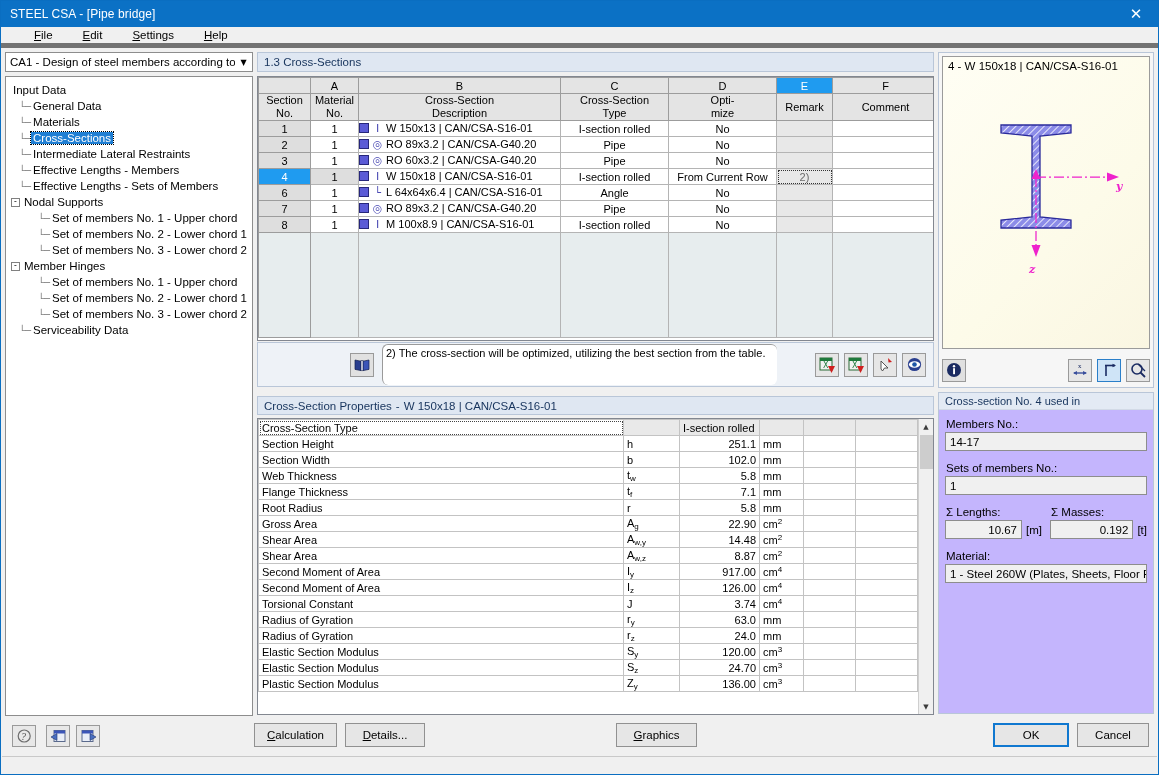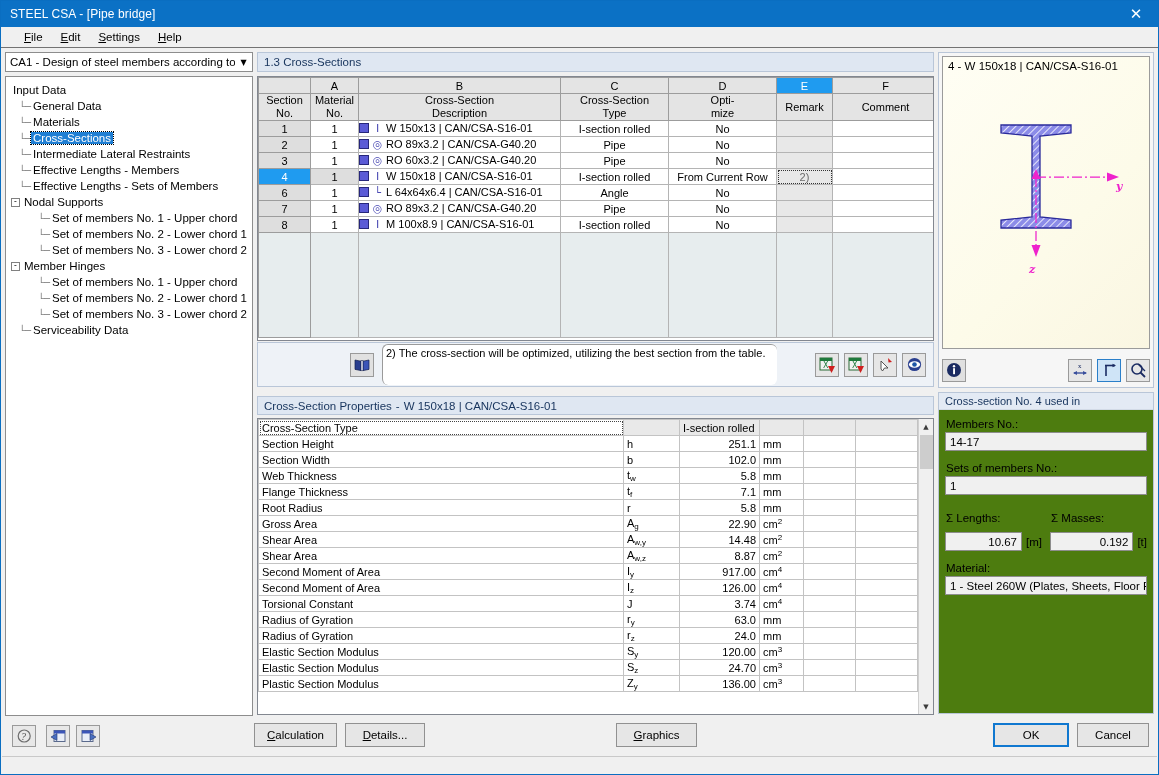--- a/index.html
+++ b/index.html
@@ -20,21 +20,21 @@
     display:flex; align-items:center;
     padding:0 0 0 9px; font-size:12px;
   }
   #titlebar .ttl { flex:1; letter-spacing:.1px; }
   #close-btn {
     width:44px; height:26px; display:flex; align-items:center; justify-content:center;
     color:#fff; font-size:15px; font-family:"DejaVu Sans", sans-serif;
   }
   #menubar {
     height:21px; background:#f0f0f0; display:flex; align-items:center;
-    padding-left:14px; gap:0; border-bottom:1px solid #737373;
+    padding-left:24px; gap:12px; border-bottom:5px solid #737373;
   }
   #menubar .mi { padding:2px 9px; font-size:11.5px; color:#000; }
   #menubar .mi u { text-decoration:underline; }
 
   
   #body-area { position:absolute; left:0; top:47px; right:0; bottom:56px; }
 
   
   #leftnav { position:absolute; left:4px; top:4px; width:248px; bottom:2px; }
   #nav-combo {
@@ -191,37 +191,37 @@
   #gfx-tools .right { margin-left:auto; display:flex; gap:5px; }
   .tbtn2 {
     width:24px; height:23px; background:#e6e6e6; border:1px solid #9a9a9a;
     display:flex; align-items:center; justify-content:center;
   }
   .tbtn2.on { background:#cfe4f7; border:1px solid #2a7fc9; }
   .tbtn2.dark { background:#e0e0e0; }
 
   #used-panel {
     position:absolute; left:0; top:340px; right:0; bottom:2px;
-    background:#4d7c0f; border:1px solid #b9c6d8;
+    background:#c4b5fd; border:1px solid #b9c6d8;
   }
   #used-hdr {
     height:17px; background:#e3eaf4; display:flex; align-items:center;
     padding-left:6px; font-size:11px; color:#16335c;
     border-bottom:1px solid #d2dae6;
   }
   #used-body { padding:8px 6px 0 6px; }
   .fld-label { font-size:11.5px; margin:0 0 2px 1px; color:#000; }
   .ro-input {
     background:#f0f0f0; border:1px solid #8d8d8d; height:19px;
     display:flex; align-items:center; padding:0 4px; font-size:11.5px;
     white-space:nowrap; overflow:hidden; color:#000;
   }
   .ro-input.num { justify-content:flex-end;text-align:right; }
   .spacer8 { height:11px; }
-  .two { display:flex; gap:8px;margin-top:6px; }
+  .two { display:flex; gap:8px; }
   .two > div { flex:1; }
   .unit { font-size:11.5px; margin-left:4px; }
   .inline { display:flex; align-items:center; }
   .inline .ro-input { flex:1; }
 
   
   #bottombar {
     position:absolute; left:0; right:0; bottom:0; height:56px; background:#f0f0f0;
   }
   #btnrow { position:absolute; left:0; right:0; top:0; height:37px; }

